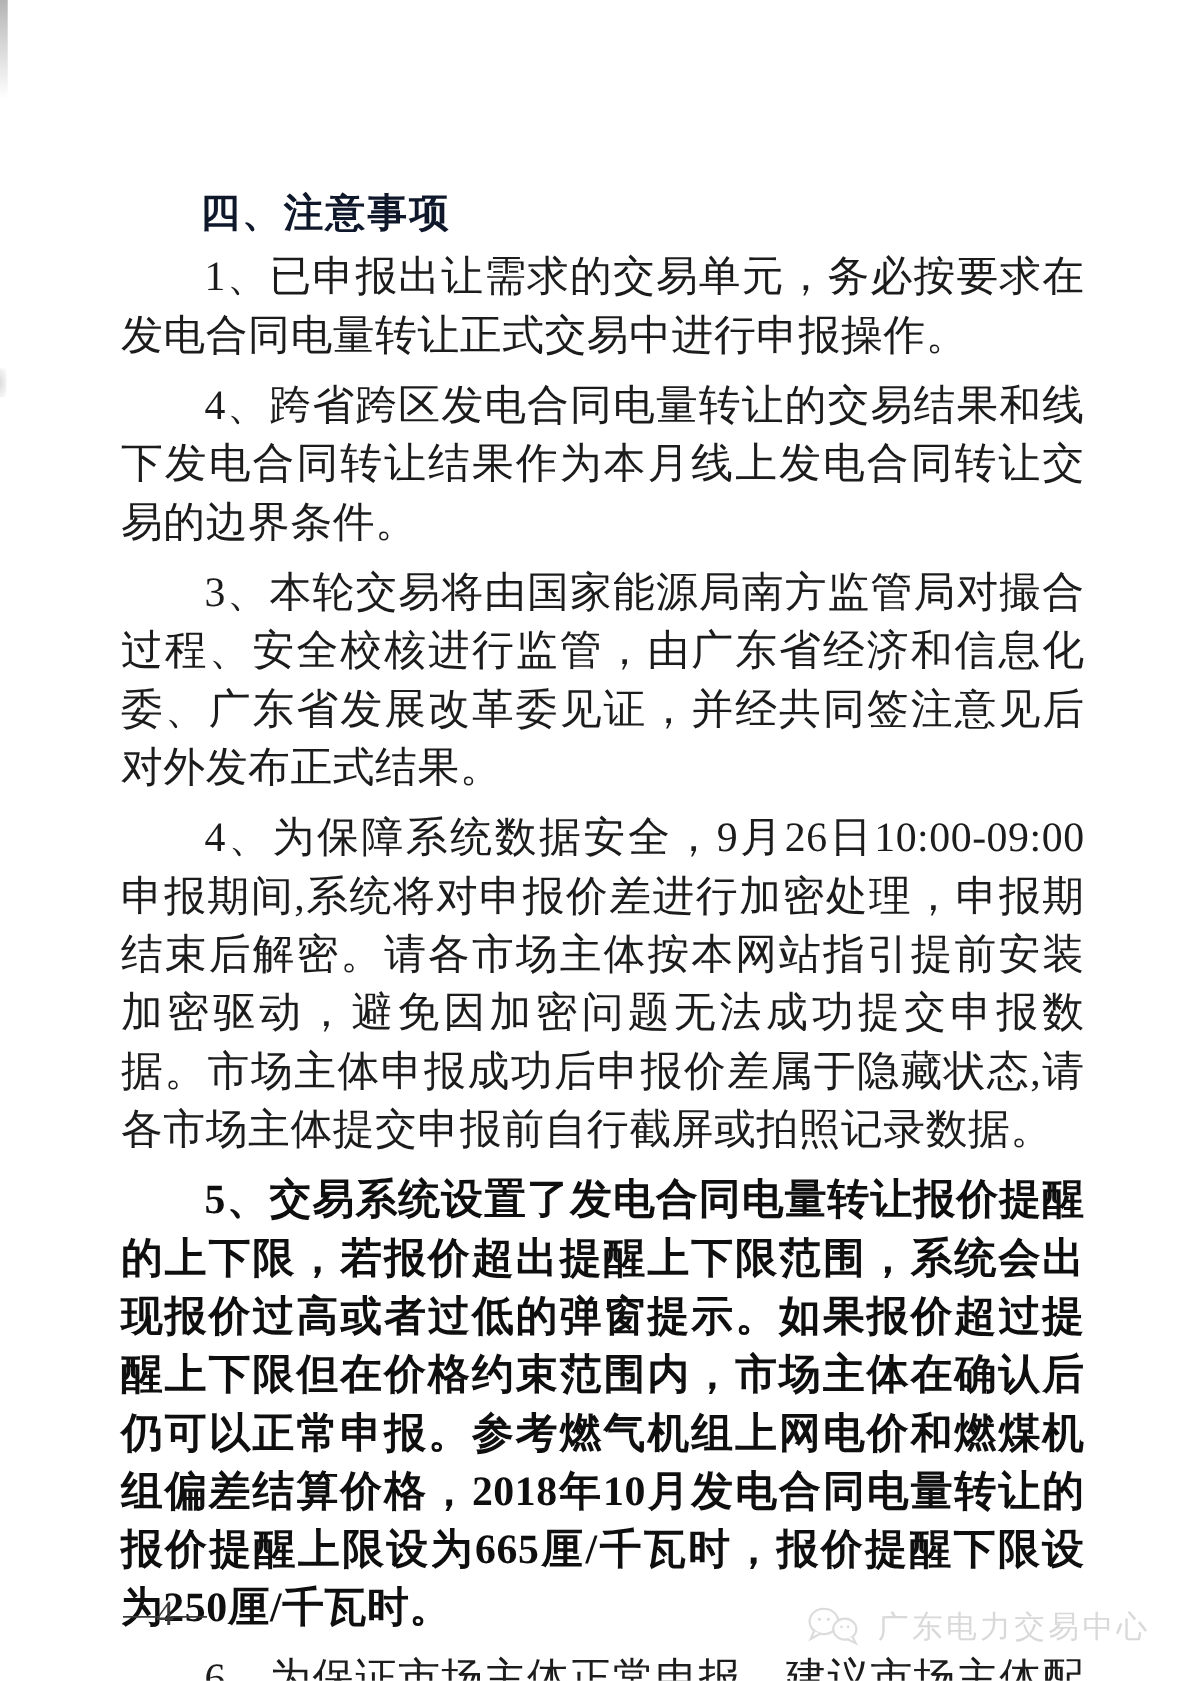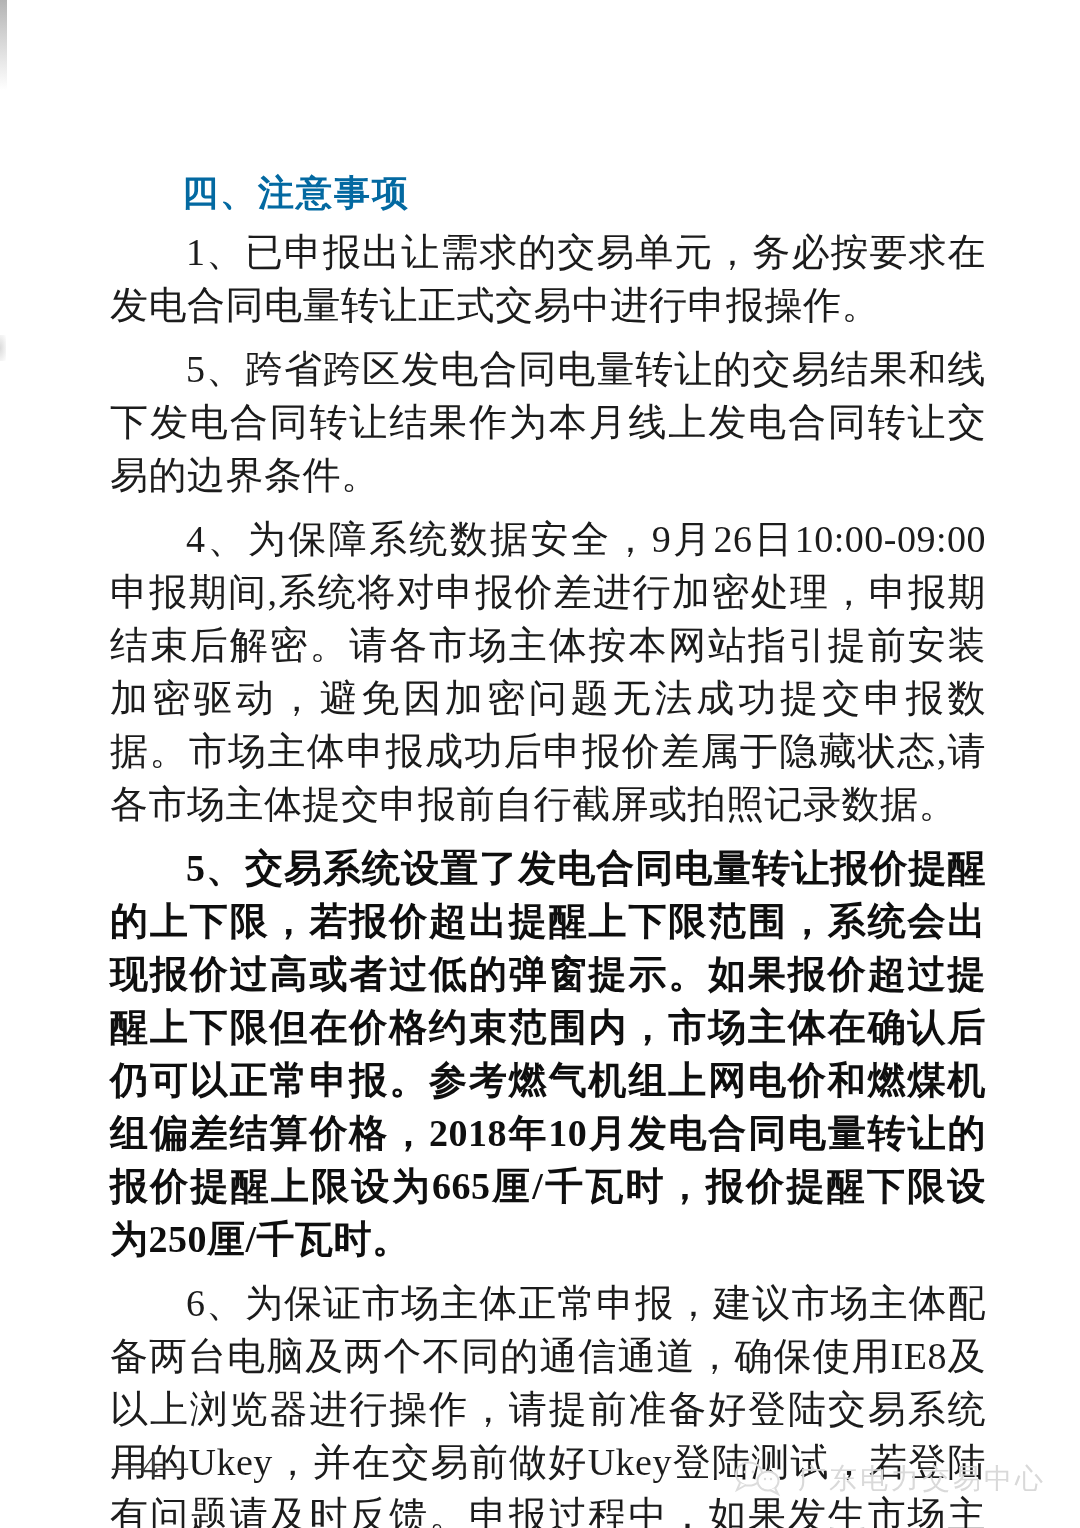--- a/index.html
+++ b/index.html
@@ -45,21 +45,21 @@
     top: 170px;
   }
   .heading {
     font-family: "Liberation Sans", sans-serif;
     font-weight: bold;
     font-size: 36px;
     line-height: 46px;
     margin: 0 0 10px 0;
     text-indent: 2em;
     letter-spacing: 2px;
-    color: #0369a1;
+    color: #0f172a;
   }
   .para {
     font-size: 38px;
     line-height: 53px;
     margin: 0 0 11px 0;
     text-indent: 2em;
     text-align: justify;
     letter-spacing: 0.5px;
   }
   .para.bold {
@@ -108,22 +108,23 @@
 <div class="page">
 
   <div class="scan-edge"></div>
   <div class="scan-smudge"></div>
 
   <div class="content">
     <h1 class="heading">四、注意事项</h1>
 
     <p class="para">1、已申报出让需求的交易单元，务必按要求在发电合同电量转让正式交易中进行申报操作。</p>
 
-    <p class="para">5、跨省跨区发电合同电量转让的交易结果和线下发电合同转让结果作为本月线上发电合同转让交易的边界条件。</p>
+    <p class="para">4、跨省跨区发电合同电量转让的交易结果和线下发电合同转让结果作为本月线上发电合同转让交易的边界条件。</p>
 
+    <p class="para">3、本轮交易将由国家能源局南方监管局对撮合过程、安全校核进行监管，由广东省经济和信息化委、广东省发展改革委见证，并经共同签注意见后对外发布正式结果。</p>
 
     <p class="para">4、为保障系统数据安全，9月26日10:00-09:00申报期间,系统将对申报价差进行加密处理，申报期结束后解密。请各市场主体按本网站指引提前安装加密驱动，避免因加密问题无法成功提交申报数据。市场主体申报成功后申报价差属于隐藏状态,请各市场主体提交申报前自行截屏或拍照记录数据。</p>
 
     <p class="para bold">5、交易系统设置了发电合同电量转让报价提醒的上下限，若报价超出提醒上下限范围，系统会出现报价过高或者过低的弹窗提示。如果报价超过提醒上下限但在价格约束范围内，市场主体在确认后仍可以正常申报。参考燃气机组上网电价和燃煤机组偏差结算价格，2018年10月发电合同电量转让的报价提醒上限设为665厘/千瓦时，报价提醒下限设为250厘/千瓦时。</p>
 
     <p class="para">6、为保证市场主体正常申报，建议市场主体配备两台电脑及两个不同的通信通道，确保使用IE8及以上浏览器进行操作，请提前准备好登陆交易系统用的Ukey，并在交易前做好Ukey登陆测试，若登陆有问题请及时反馈。申报过程中，如果发生市场主体因自身网络或电脑原因</p>
   </div>
 
   <div class="footer">
     <span class="page-number">—4—</span>

